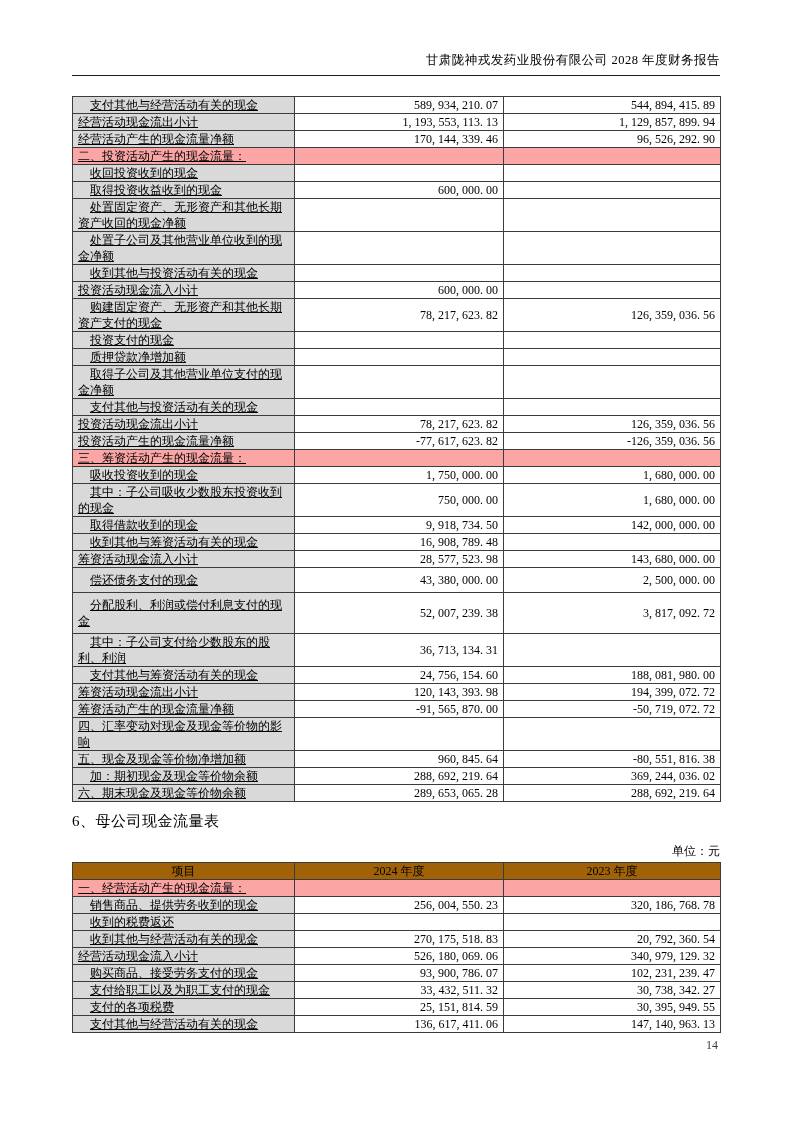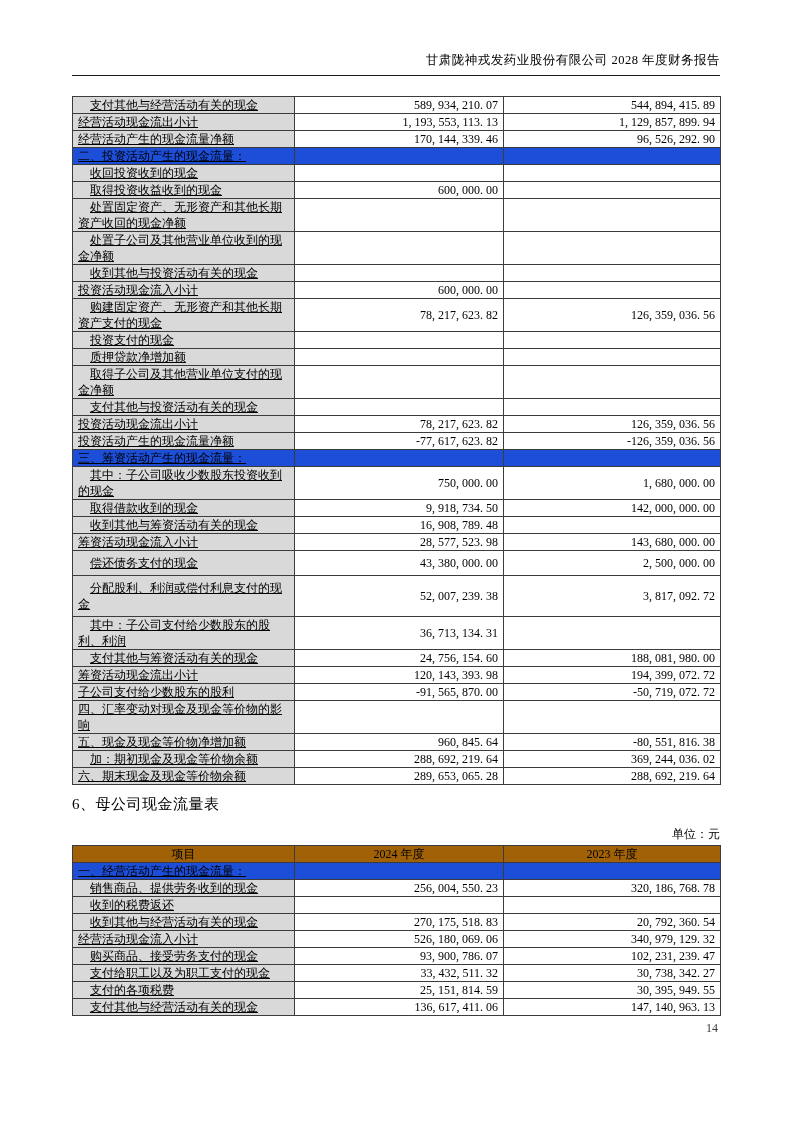--- a/index.html
+++ b/index.html
@@ -42,21 +42,21 @@
     overflow: hidden;
   }
   table.fin th {
     background: #a16207;
     font-weight: normal;
     text-align: center;
   }
   td.label { background: #d9d9d9; text-align: left; text-decoration: underline; }
   td.label.indent { text-indent: 1em; }
   td.val { text-align: right; background: #ffffff; }
-  tr.section td { background: #1d4ed8; }
+  tr.section td { background: #fca5a5; }
   tr.pad td { padding-top: 4px; padding-bottom: 4px; }
 
   .section-heading {
     margin-top: 10px;
     font-size: 15px;
     font-weight: normal;
     letter-spacing: 0.5px;
   }
   .unit-label {
     margin-top: 12px;
@@ -170,20 +170,25 @@
           <td class="label">投资活动产生的现金流量净额</td>
           <td class="val">-77, 617, 623. 82</td>
           <td class="val">-126, 359, 036. 56</td>
         </tr>
         <tr class="section">
           <td class="label">三、筹资活动产生的现金流量：</td>
           <td class="val"></td>
           <td class="val"></td>
         </tr>
         <tr>
+          <td class="label indent">吸收投资收到的现金</td>
+          <td class="val">1, 750, 000. 00</td>
+          <td class="val">1, 680, 000. 00</td>
+        </tr>
+        <tr>
           <td class="label indent">其中：子公司吸收少数股东投资收到的现金</td>
           <td class="val">750, 000. 00</td>
           <td class="val">1, 680, 000. 00</td>
         </tr>
         <tr>
           <td class="label indent">取得借款收到的现金</td>
           <td class="val">9, 918, 734. 50</td>
           <td class="val">142, 000, 000. 00</td>
         </tr>
         <tr>
@@ -215,21 +220,21 @@
           <td class="label indent">支付其他与筹资活动有关的现金</td>
           <td class="val">24, 756, 154. 60</td>
           <td class="val">188, 081, 980. 00</td>
         </tr>
         <tr>
           <td class="label">筹资活动现金流出小计</td>
           <td class="val">120, 143, 393. 98</td>
           <td class="val">194, 399, 072. 72</td>
         </tr>
         <tr>
-          <td class="label">子公司支付给少数股东的股利</td>
+          <td class="label">筹资活动产生的现金流量净额</td>
           <td class="val">-91, 565, 870. 00</td>
           <td class="val">-50, 719, 072. 72</td>
         </tr>
         <tr>
           <td class="label">四、汇率变动对现金及现金等价物的影响</td>
           <td class="val"></td>
           <td class="val"></td>
         </tr>
         <tr>
           <td class="label">五、现金及现金等价物净增加额</td>

